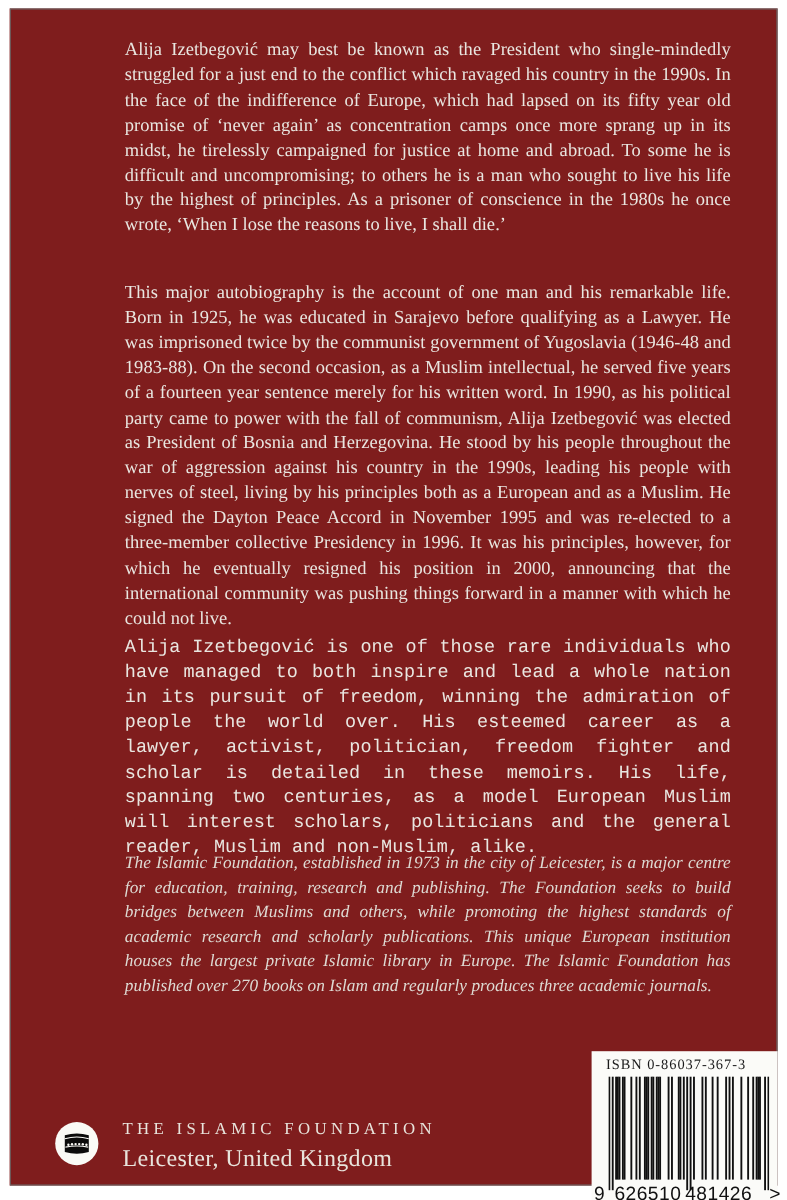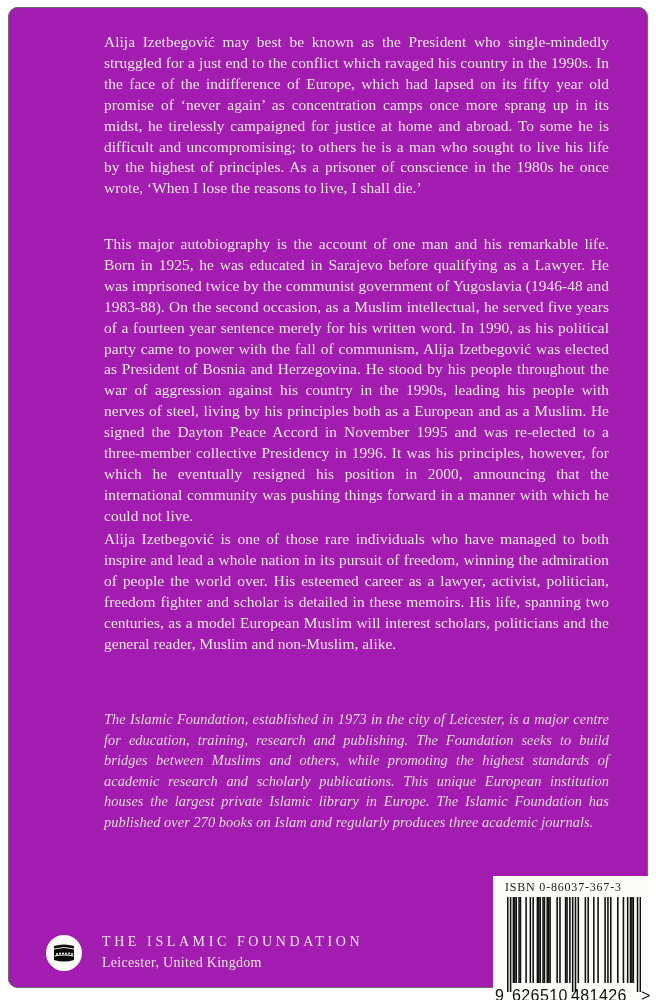--- a/index.html
+++ b/index.html
@@ -7,37 +7,36 @@
     width: 656px; height: 1000px;
     background: #ffffff;
     position: relative;
     overflow: hidden;
     font-family: "Liberation Serif", "DejaVu Serif", serif;
   }
   .cover {
     position: absolute;
     left: 8px; top: 7px;
     width: 640px; height: 981px;
-    background: #a21caf;
+    background: #7f1d1d;
     box-shadow: 0 0 0 1px #6a6a6a inset;
-    border-radius: 10px;
   }
   .body-text {
     position: absolute;
     left: 96px; width: 505px;
     color: #e9e6e0;
     font-size: 15.4px;
     line-height: 20.9px;
     text-align: justify;
     margin: 0;
     letter-spacing: 0.05px;
   }
   #p1 { top: 25px; }
   #p2 { top: 227px; }
-  #p3 { top: 522px; }
+  #p3 { top: 522px; font-family: Liberation Mono, monospace; }
   #p4 {
     top: 681px;
     font-style: italic;
     font-size: 14.4px;
     line-height: 20.6px;
     color: #dedad3;
     margin-top: 21px;
   }
   .barcode-box {
     position: absolute;
@@ -86,21 +85,21 @@
     left: 94px; top: 927px;
     color: #e8e4dc;
     font-size: 14px;
     letter-spacing: 3.6px;
     white-space: nowrap;
   }
   .pub-loc {
     position: absolute;
     left: 94px; top: 948px;
     color: #e8e4dc;
-    font-size: 14px;
+    font-size: 20px;
     letter-spacing: 0.3px;
     white-space: nowrap;
   }
 </style>
 </head>
 <body>
 
 <div class="cover">
   <p class="body-text" id="p1">Alija Izetbegović may best be known as the President who single-mindedly struggled for a just end to the conflict which ravaged his country in the 1990s. In the face of the indifference of Europe, which had lapsed on its fifty year old promise of ‘never again’ as concentration camps once more sprang up in its midst, he tirelessly campaigned for justice at home and abroad. To some he is difficult and uncompromising; to others he is a man who sought to live his life by the highest of principles. As a prisoner of conscience in the 1980s he once wrote, ‘When I lose the reasons to live, I shall die.’</p>
   <p class="body-text" id="p2">This major autobiography is the account of one man and his remarkable life. Born in 1925, he was educated in Sarajevo before qualifying as a Lawyer. He was imprisoned twice by the communist government of Yugoslavia (1946-48 and 1983-88). On the second occasion, as a Muslim intellectual, he served five years of a fourteen year sentence merely for his written word. In 1990, as his political party came to power with the fall of communism, Alija Izetbegović was elected as President of Bosnia and Herzegovina. He stood by his people throughout the war of aggression against his country in the 1990s, leading his people with nerves of steel, living by his principles both as a European and as a Muslim. He signed the Dayton Peace Accord in November 1995 and was re-elected to a three-member collective Presidency in 1996. It was his principles, however, for which he eventually resigned his position in 2000, announcing that the international community was pushing things forward in a manner with which he could not live.</p>

